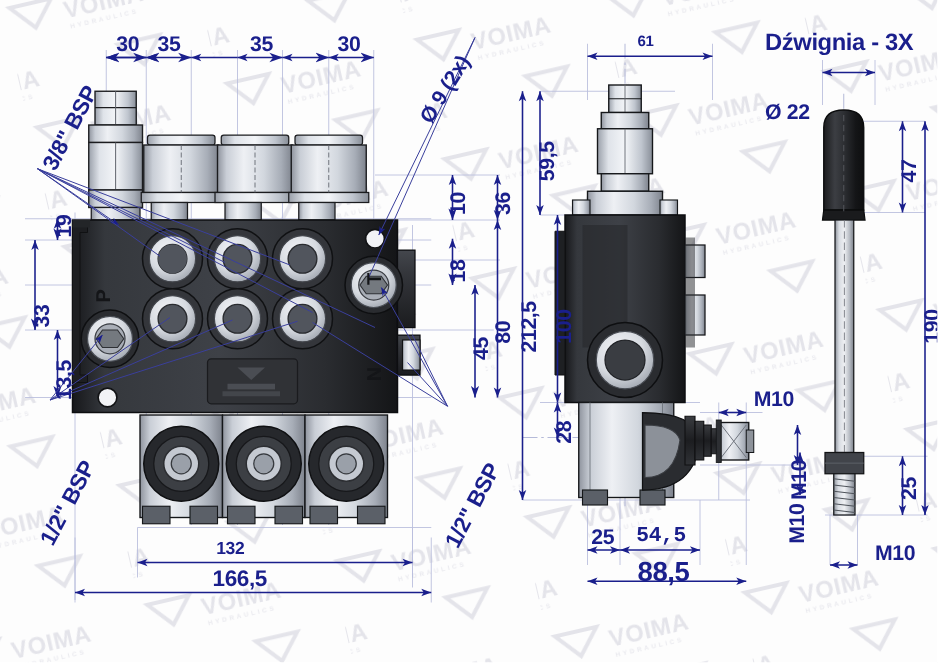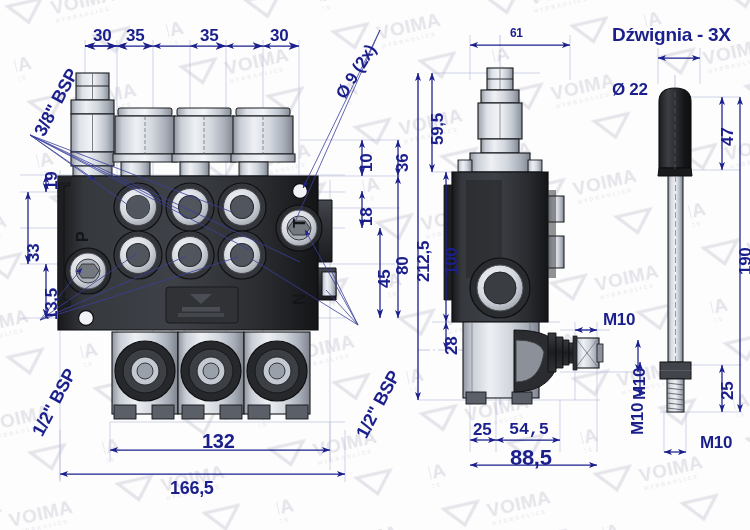--- a/index.html
+++ b/index.html
@@ -552,22 +552,22 @@
 
     <div class="dimtext vert" style="left:332px; top:92px; font-size:17px; transform:rotate(-58deg); transform-origin:0 0;">Ø 9 (2x)</div>
 
     <div class="dimtext vert" style="left:357px; top:172px; font-size:17px; transform:rotate(-90deg); transform-origin:0 0;">10</div>
     <div class="dimtext vert" style="left:393px; top:172px; font-size:17px; transform:rotate(-90deg); transform-origin:0 0;">36</div>
     <div class="dimtext vert" style="left:357px; top:226px; font-size:17px; transform:rotate(-90deg); transform-origin:0 0;">18</div>
     <div class="dimtext vert" style="left:375px; top:288px; font-size:17px; transform:rotate(-90deg); transform-origin:0 0;">45</div>
     <div class="dimtext vert" style="left:393px; top:275px; font-size:17px; transform:rotate(-90deg); transform-origin:0 0;">80</div>
     <div class="dimtext vert" style="left:352px; top:432px; font-size:18px; transform:rotate(-62deg); transform-origin:0 0;">1/2" BSP</div>
 
-    <div class="dimtext" style="left:202px; top:430px; font-size:20px;">132</div>
-    <div class="dimtext" style="left:170px; top:453px; font-size:18px;margin-top:25px;">166,5</div>
+    <div class="dimtext" style="left:173px; top:430px; font-size:14px;">132</div>
+    <div class="dimtext" style="left:170px; top:453px; font-size:18px;">166,5</div>
 
     <div class="dimtext" style="left:510px; top:26px; font-size:12px;">61</div>
     <div class="dimtext vert" style="left:428px; top:145px; font-size:17px; transform:rotate(-90deg); transform-origin:0 0;">59,5</div>
     <div class="dimtext vert" style="left:414px; top:282px; font-size:17px; transform:rotate(-90deg); transform-origin:0 0;">212,5</div>
     <div class="dimtext vert" style="left:442px; top:275px; font-size:17px; transform:rotate(-90deg); transform-origin:0 0;">100</div>
     <div class="dimtext vert" style="left:442px; top:355px; font-size:17px; transform:rotate(-90deg); transform-origin:0 0;">28</div>
     <div class="dimtext" style="left:473px; top:420px; font-size:17px;">25</div>
     <div class="dimtext" style="left:509px; top:420px; font-size:17px;font-family:Liberation Mono, monospace;">54,5</div>
     <div class="dimtext" style="left:510px; top:445px; font-size:22px;">88,5</div>
     <div class="dimtext" style="left:603px; top:310px; font-size:17px;">M10</div>

